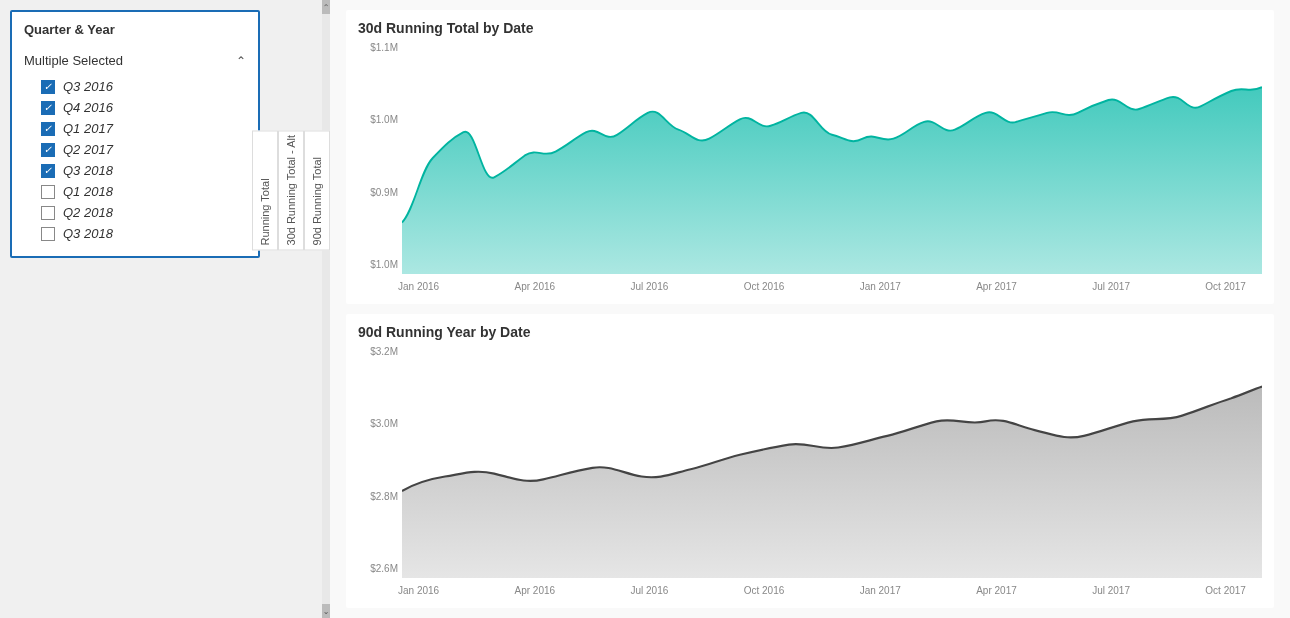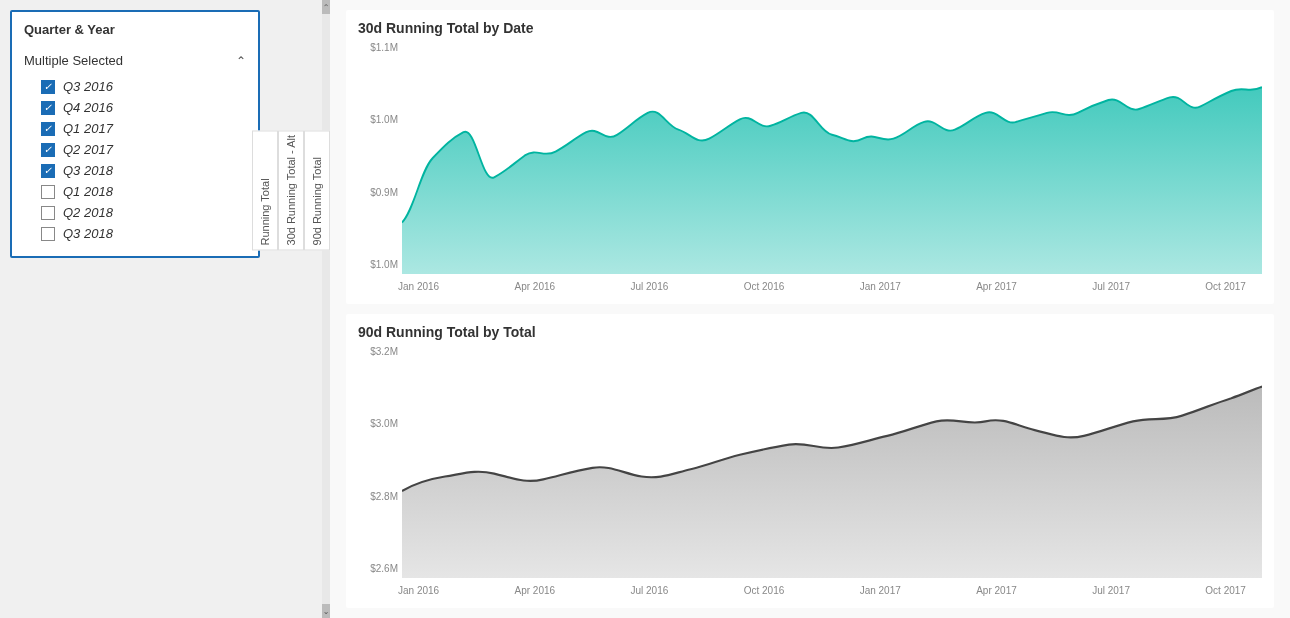--- a/index.html
+++ b/index.html
@@ -330,21 +330,21 @@
 
           <path d="M0,140 C10,130 15,100 25,90 C35,80 40,75 50,70 C60,65 65,110 75,105 C85,100 90,95 100,88 C110,82 115,90 125,85 C135,80 140,75 150,70 C160,65 165,78 175,72 C185,66 190,60 200,55 C210,50 215,65 225,68 C235,71 240,80 250,75 C260,70 265,65 275,60 C285,55 290,68 300,65 C310,62 315,58 325,55 C335,52 340,70 350,72 C360,74 365,80 375,75 C385,70 390,78 400,75 C410,72 415,65 425,62 C435,59 440,72 450,68 C460,64 465,58 475,55 C485,52 490,65 500,62 C510,59 515,58 525,55 C535,52 540,60 550,55 C560,50 565,48 575,45 C585,42 590,55 600,52 C610,49 615,46 625,43 C635,40 640,55 650,50 C660,45 665,42 675,38 C685,34 690,40 700,35 L700,180 L0,180 Z" fill="url(#tealGrad)" stroke="#2ec4b6" stroke-width="0"></path>
 
           <path d="M0,140 C10,130 15,100 25,90 C35,80 40,75 50,70 C60,65 65,110 75,105 C85,100 90,95 100,88 C110,82 115,90 125,85 C135,80 140,75 150,70 C160,65 165,78 175,72 C185,66 190,60 200,55 C210,50 215,65 225,68 C235,71 240,80 250,75 C260,70 265,65 275,60 C285,55 290,68 300,65 C310,62 315,58 325,55 C335,52 340,70 350,72 C360,74 365,80 375,75 C385,70 390,78 400,75 C410,72 415,65 425,62 C435,59 440,72 450,68 C460,64 465,58 475,55 C485,52 490,65 500,62 C510,59 515,58 525,55 C535,52 540,60 550,55 C560,50 565,48 575,45 C585,42 590,55 600,52 C610,49 615,46 625,43 C635,40 640,55 650,50 C660,45 665,42 675,38 C685,34 690,40 700,35" fill="none" stroke="#00b4a0" stroke-width="1.5"></path>
         </svg>
       </div>
     </div>
   </div>
 
   <div class="chart-container">
-    <div class="chart-title">90d Running Total by Total</div>
+    <div class="chart-title">90d Running Year by Date</div>
     <div class="chart-area">
       <div class="y-axis-labels" id="chart2-y-labels">
           <span class="y-label">$3.2M</span>
           <span class="y-label">$3.0M</span>
           <span class="y-label">$2.8M</span>
           <span class="y-label">$2.6M</span>
         </div>
       <div class="x-axis-labels" id="chart2-x-labels">
           <span class="x-label">Jan 2016</span>
           <span class="x-label">Apr 2016</span>

